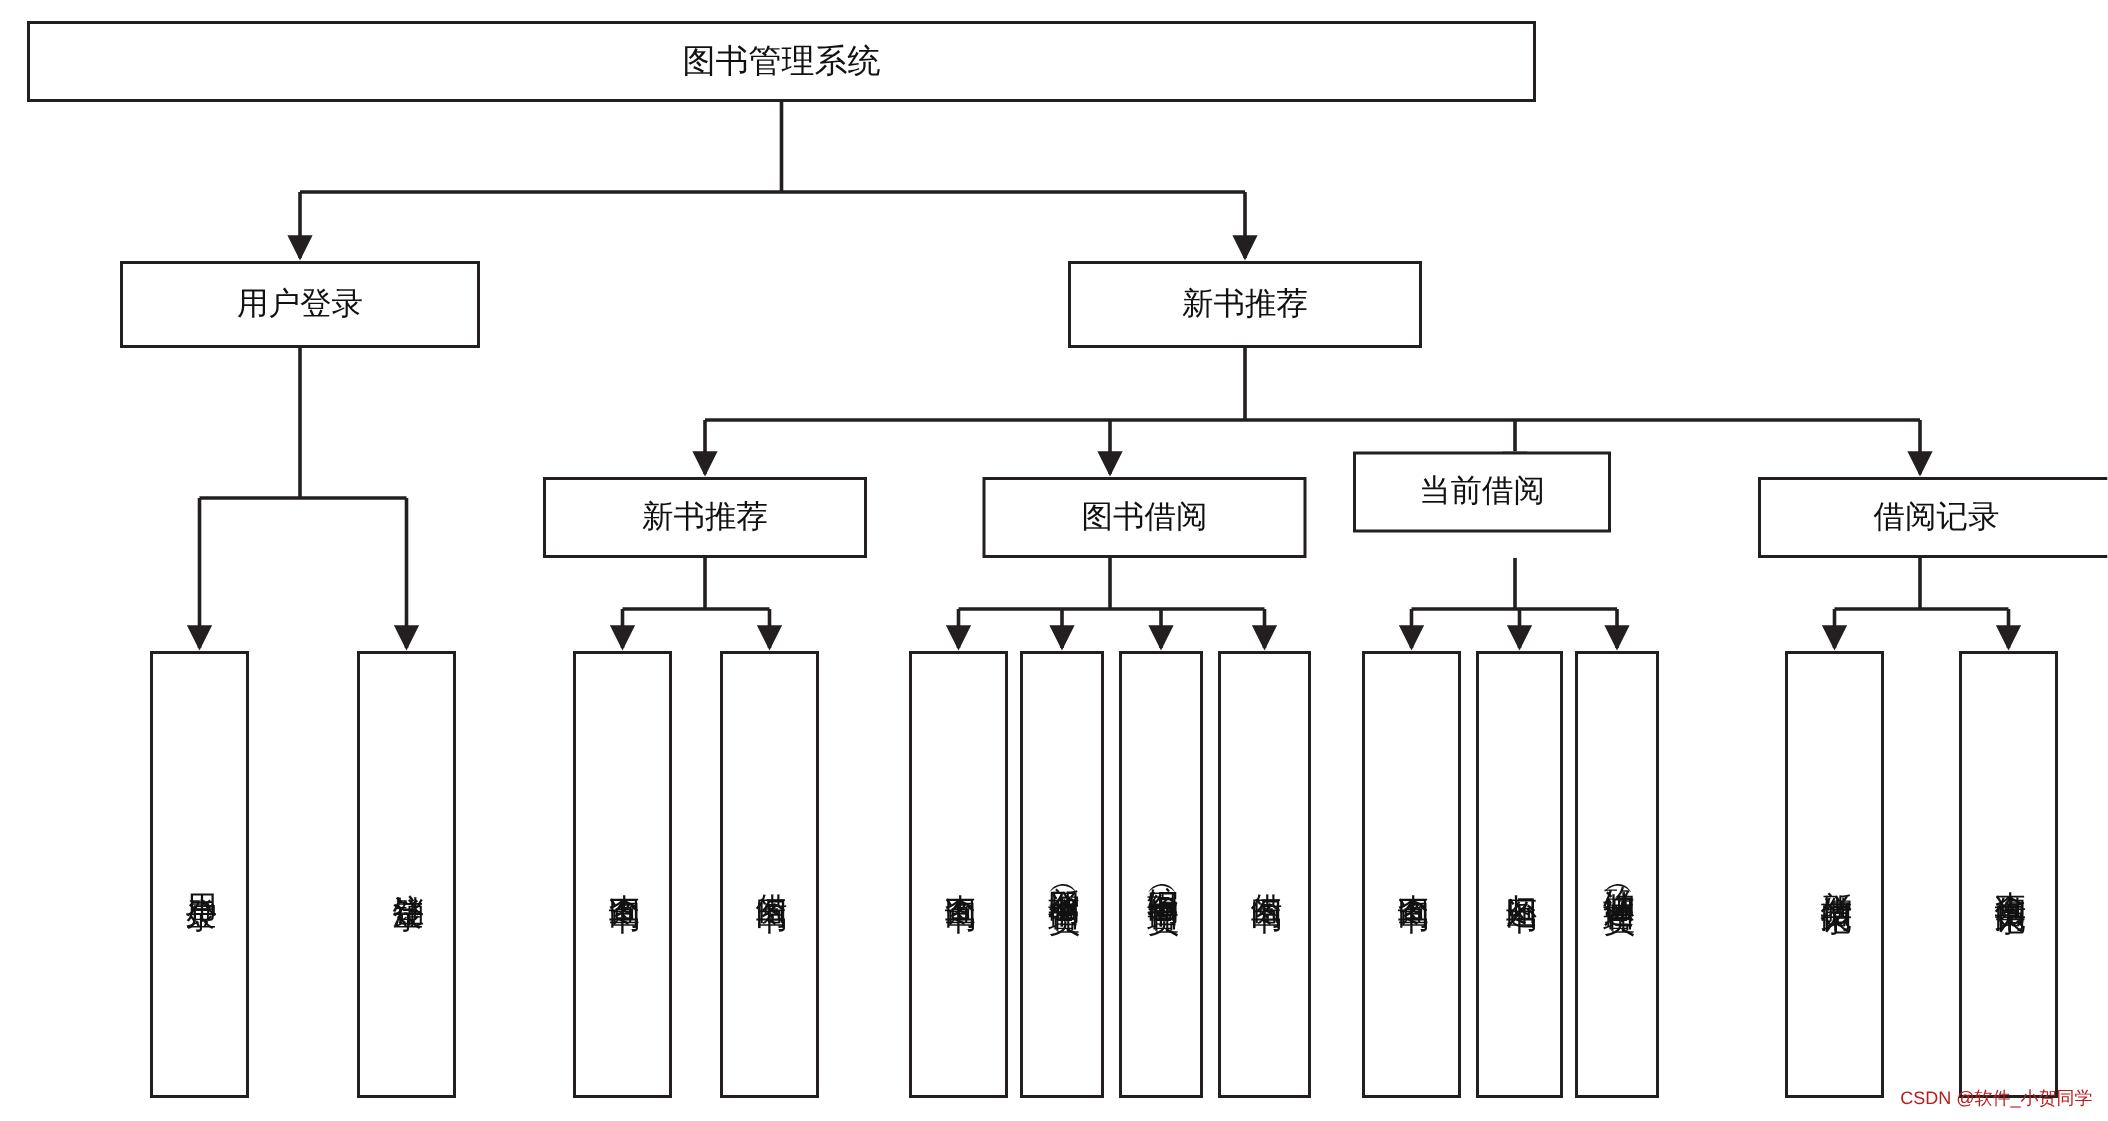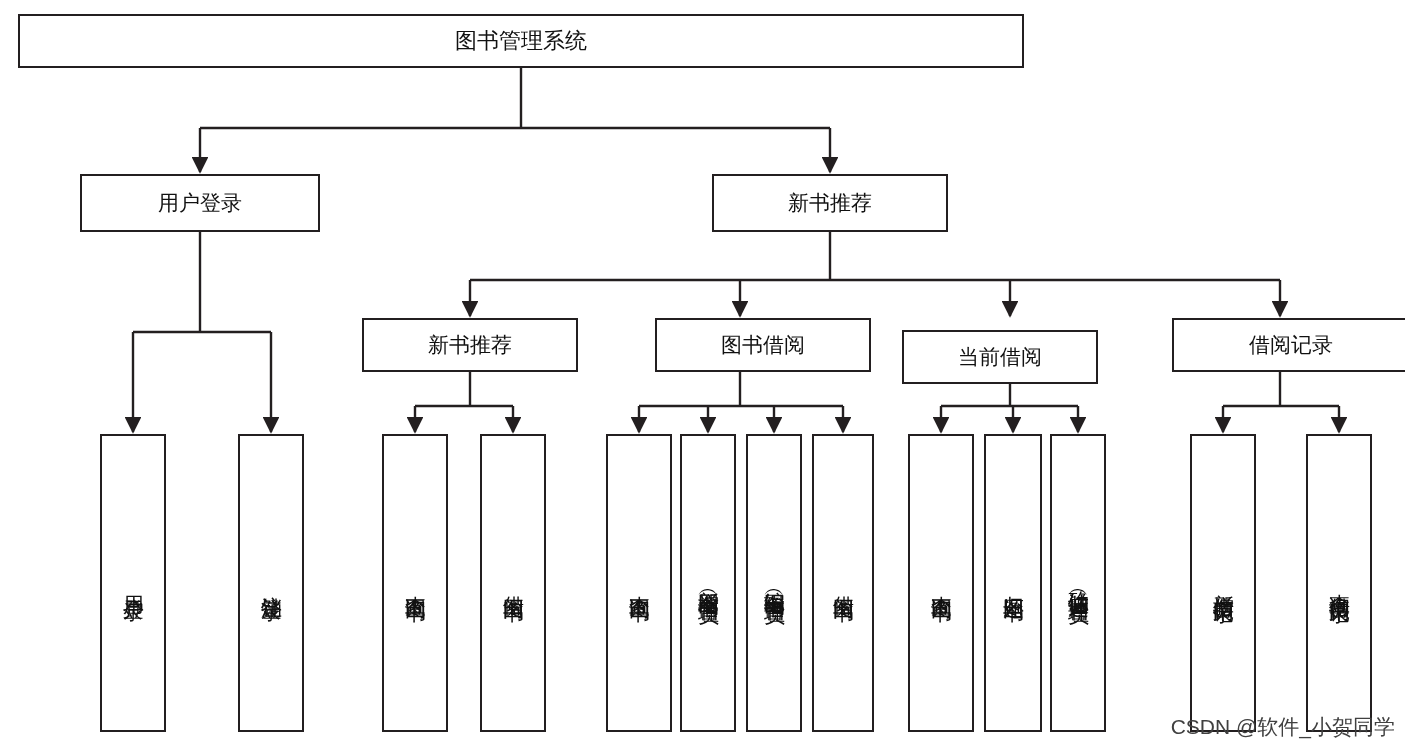--- a/index.html
+++ b/index.html
@@ -50,22 +50,22 @@
     padding: 10px 0;
     line-height: 1.18;
   }
   .node.vertical .vlabel {
     display: block;
   }
   .watermark {
     position: absolute;
     right: 10px;
     bottom: 6px;
-    font-size: 21px;
-    color: #404040;
+    font-size: 12px;
+    color: #b91c1c;
     z-index: 3;
     white-space: nowrap;
   }
 </style>
 </head>
 <body>
 
 <div id="stage">
 
   <svg id="edges" xmlns="http://www.w3.org/2000/svg">
@@ -120,21 +120,21 @@
       </div>
       <div class="node" style="left: 712px; top: 174px; width: 236px; height: 58px;">
         <span class="hlabel">新书推荐</span>
       </div>
       <div class="node" style="left: 362px; top: 318px; width: 216px; height: 54px;">
         <span class="hlabel">新书推荐</span>
       </div>
       <div class="node" style="left: 632px; top: 318px; width: 216px; height: 54px; margin-left: 23px;">
         <span class="hlabel">图书借阅</span>
       </div>
-      <div class="node" style="left: 902px; top: 330px; width: 196px; height: 54px;">
+      <div class="node" style="left: 902px; top: 301px; width: 172px; height: 54px;">
         <span class="hlabel">当前借阅</span>
       </div>
       <div class="node" style="left: 1172px; top: 318px; width: 238px; height: 54px;">
         <span class="hlabel">借阅记录</span>
       </div>
       <div class="node vertical" style="left: 100px; top: 434px; width: 66px; height: 298px;">
         <span class="vlabel">用户登录</span>
       </div>
       <div class="node vertical" style="left: 238px; top: 434px; width: 66px; height: 298px;">
         <span class="vlabel">注销登录</span>

